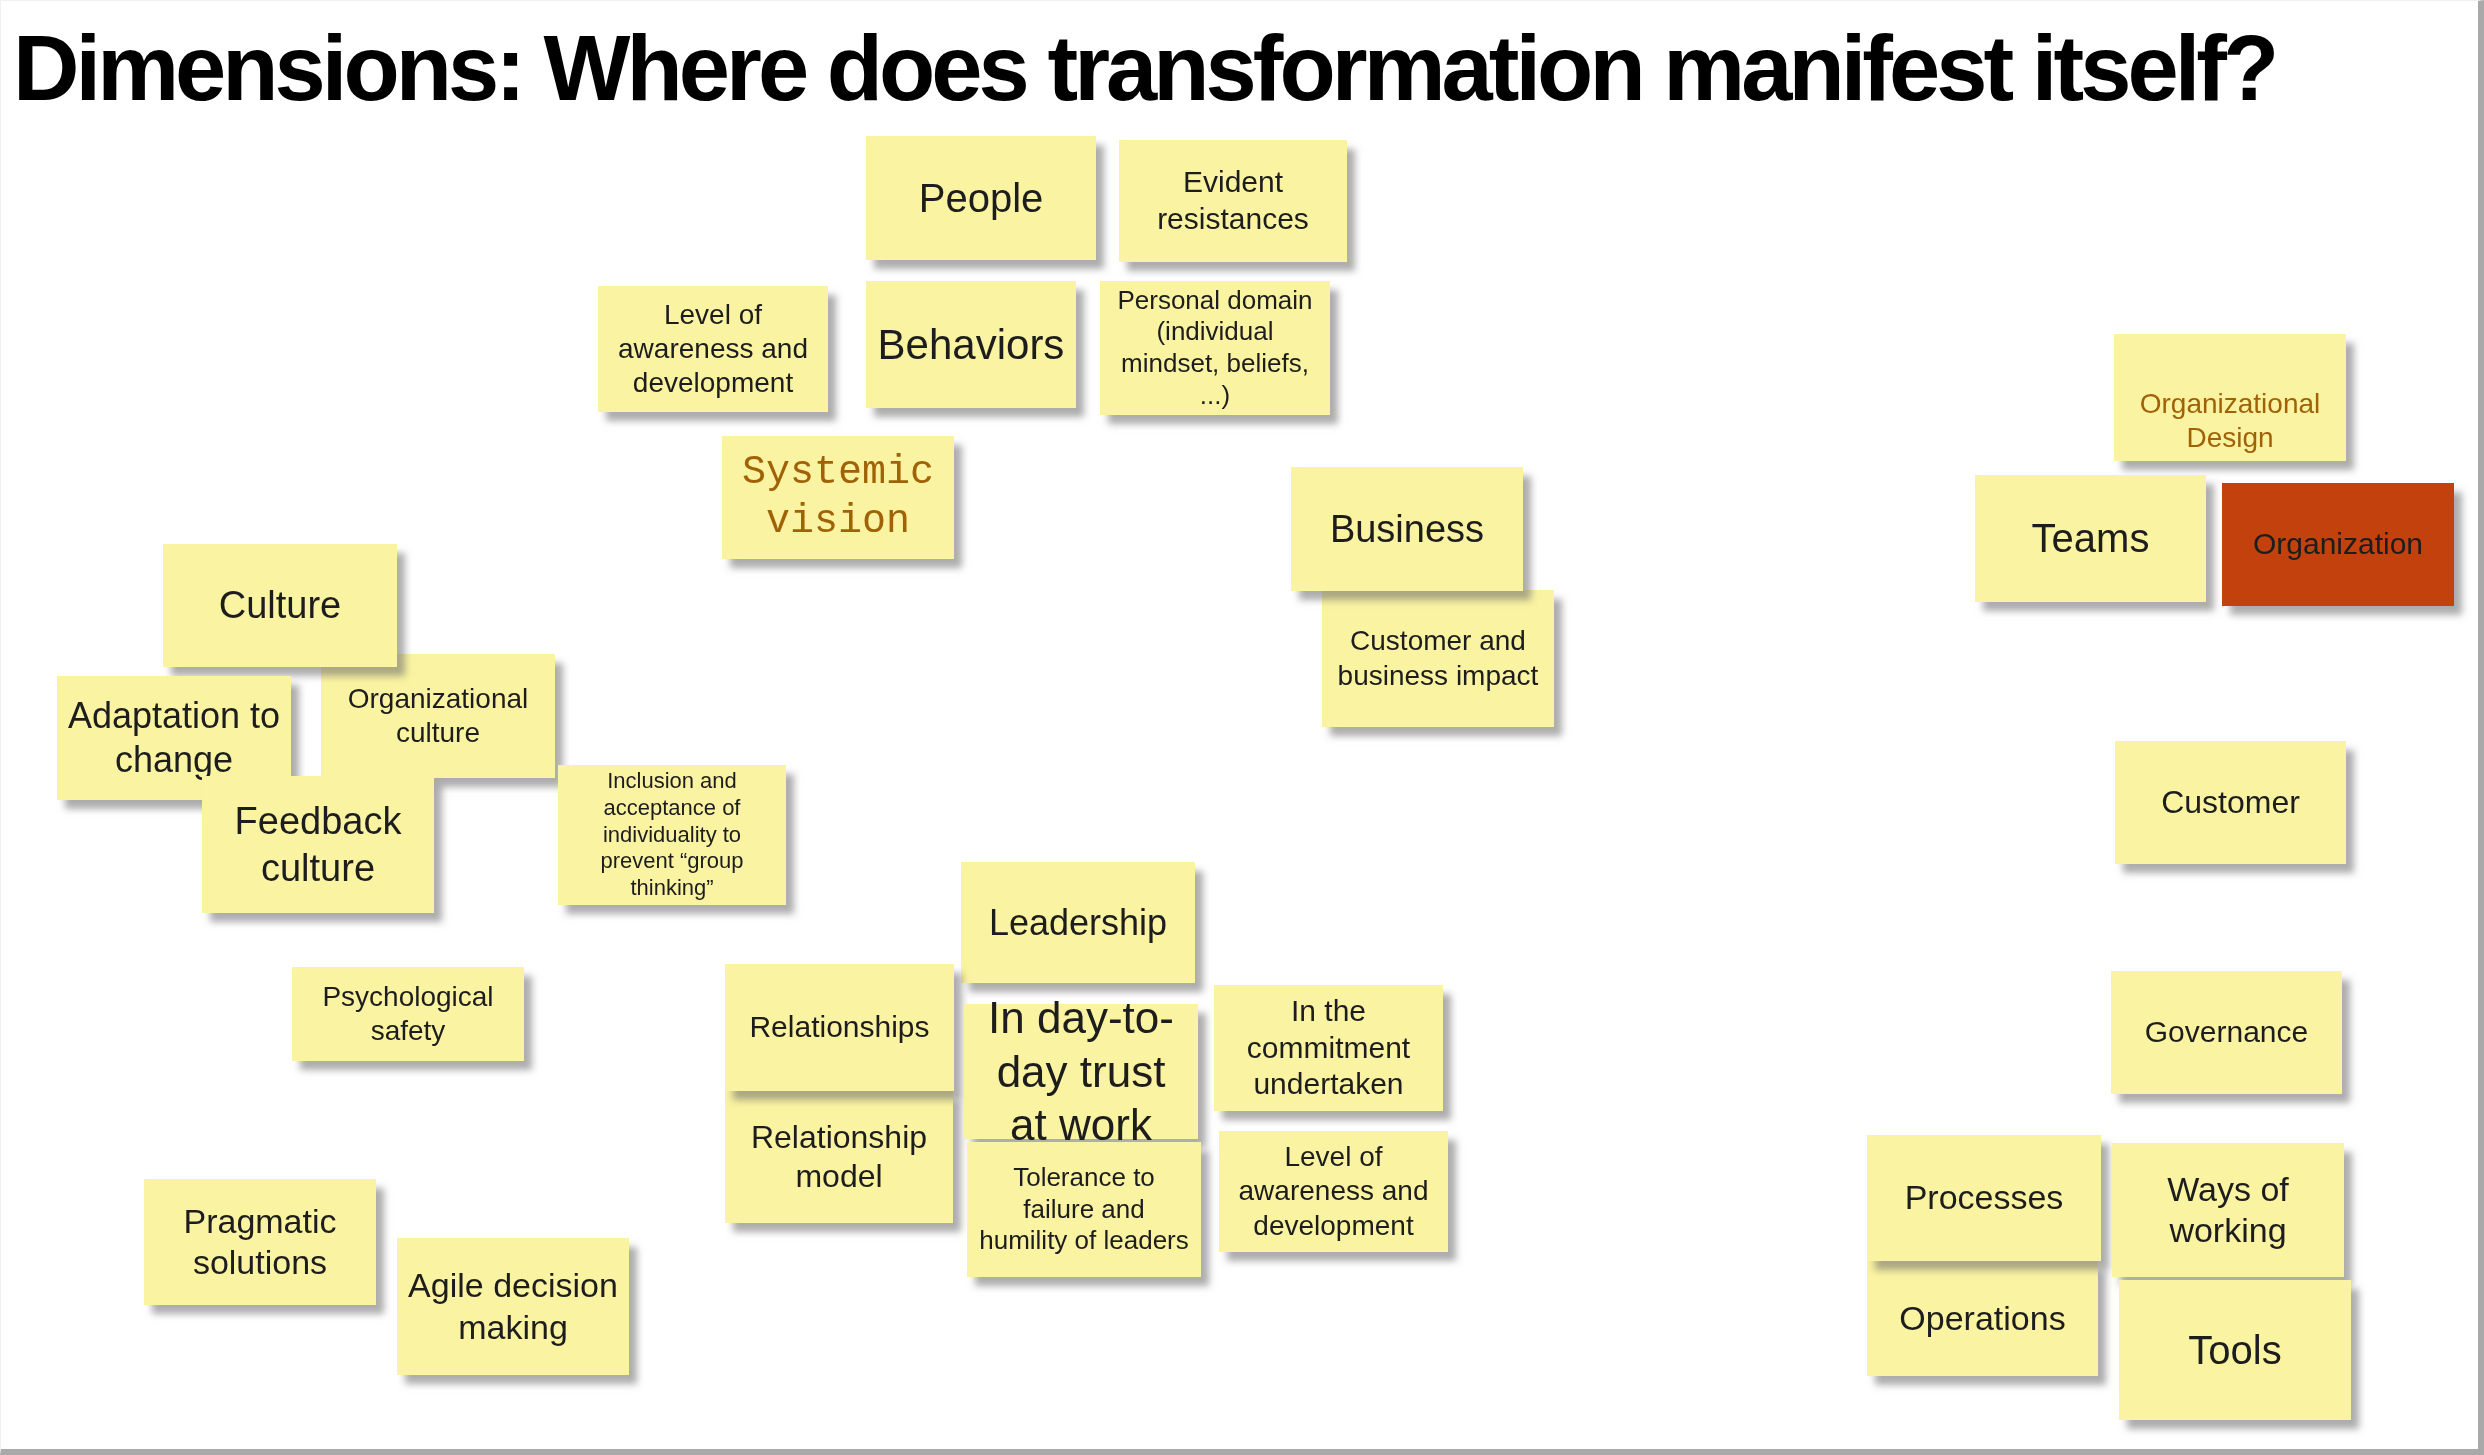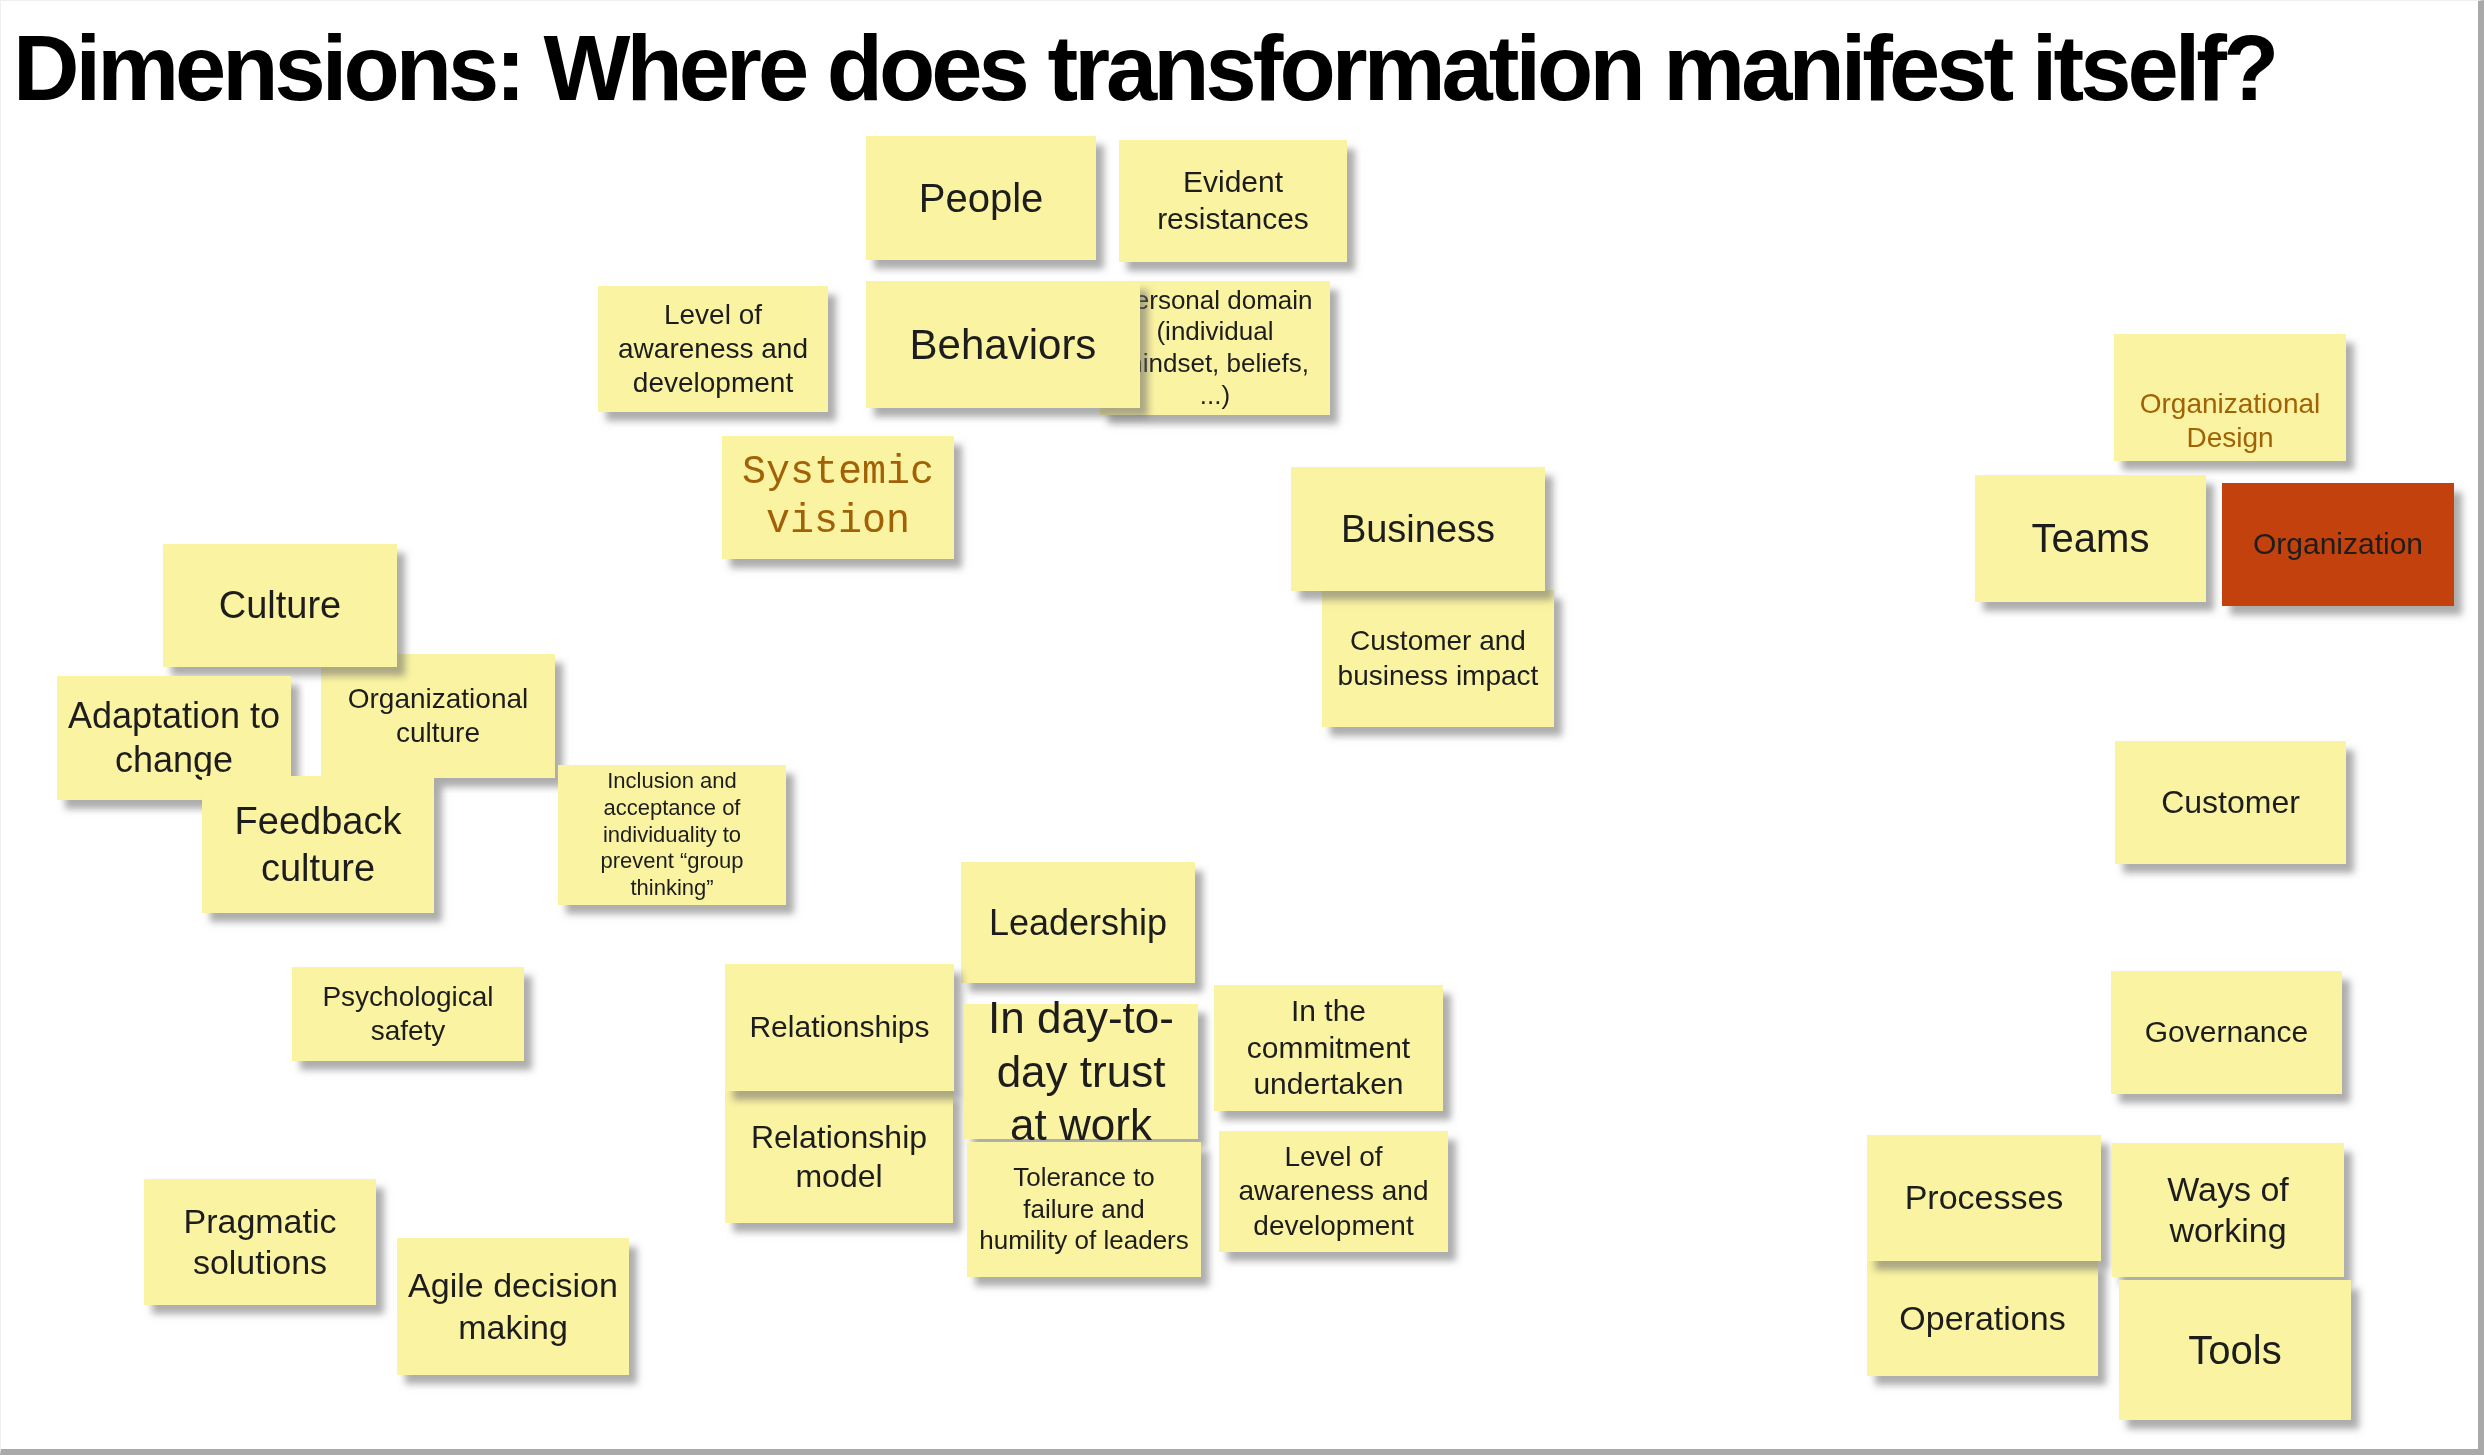--- a/index.html
+++ b/index.html
@@ -60,21 +60,21 @@
       </div>
       <div class="note" style="left: 1099px; top: 280px; width: 230px; height: 134px; font-size: 26px; background: rgb(250, 243, 162); color: rgb(29, 29, 29);">
         <span class="note-label">Personal domain (individual mindset, beliefs, ...)</span>
       </div>
       <div class="note" style="left: 865px; top: 135px; width: 230px; height: 124px; font-size: 40px; background: rgb(250, 243, 162); color: rgb(29, 29, 29);">
         <span class="note-label">People</span>
       </div>
       <div class="note" style="left: 1118px; top: 139px; width: 228px; height: 122px; font-size: 30px; background: rgb(250, 243, 162); color: rgb(29, 29, 29);">
         <span class="note-label">Evident resistances</span>
       </div>
-      <div class="note" style="left: 865px; top: 280px; width: 274px; height: 127px; font-size: 42px; background: rgb(250, 243, 162); color: rgb(29, 29, 29);">
+      <div class="note" style="left: 865px; top: 280px; width: 210px; height: 127px; font-size: 42px; background: rgb(250, 243, 162); color: rgb(29, 29, 29);">
         <span class="note-label">Behaviors</span>
       </div>
       <div class="note" style="left: 721px; top: 435px; width: 232px; height: 123px; font-size: 40px; background: rgb(250, 243, 162); color: #a16207; font-family: Liberation Mono, monospace;">
         <span class="note-label">Systemic vision</span>
       </div>
       <div class="note" style="left: 320px; top: 653px; width: 234px; height: 124px; font-size: 28px; background: rgb(250, 243, 162); color: rgb(29, 29, 29);">
         <span class="note-label">Organizational culture</span>
       </div>
       <div class="note" style="left: 162px; top: 543px; width: 234px; height: 123px; font-size: 38px; background: rgb(250, 243, 162); color: rgb(29, 29, 29);">
         <span class="note-label">Culture</span>
@@ -114,21 +114,21 @@
       </div>
       <div class="note" style="left: 1213px; top: 984px; width: 229px; height: 126px; font-size: 30px; background: rgb(250, 243, 162); color: rgb(29, 29, 29);">
         <span class="note-label">In the commitment undertaken</span>
       </div>
       <div class="note" style="left: 1218px; top: 1130px; width: 229px; height: 121px; font-size: 28px; background: rgb(250, 243, 162); color: rgb(29, 29, 29);">
         <span class="note-label">Level of awareness and development</span>
       </div>
       <div class="note" style="left: 1321px; top: 589px; width: 232px; height: 137px; font-size: 28px; background: rgb(250, 243, 162); color: rgb(29, 29, 29);">
         <span class="note-label">Customer and business impact</span>
       </div>
-      <div class="note" style="left: 1290px; top: 466px; width: 254px; height: 124px; font-size: 38px; background: rgb(250, 243, 162); color: rgb(29, 29, 29); justify-content: center;">
+      <div class="note" style="left: 1290px; top: 466px; width: 232px; height: 124px; font-size: 38px; background: rgb(250, 243, 162); color: rgb(29, 29, 29); justify-content: center;">
         <span class="note-label">Business</span>
       </div>
       <div class="note" style="left: 2113px; top: 333px; width: 232px; height: 127px; font-size: 28px; background: rgb(250, 243, 162); color: #a16207; align-items: flex-end;">
         <span class="note-label">Organizational Design</span>
       </div>
       <div class="note" style="left: 1974px; top: 474px; width: 231px; height: 127px; font-size: 40px; background: rgb(250, 243, 162); color: rgb(29, 29, 29);">
         <span class="note-label">Teams</span>
       </div>
       <div class="note" style="left: 2221px; top: 482px; width: 232px; height: 123px; font-size: 30px; background: #c2410c; color: rgb(29, 29, 29);">
         <span class="note-label">Organization</span>

